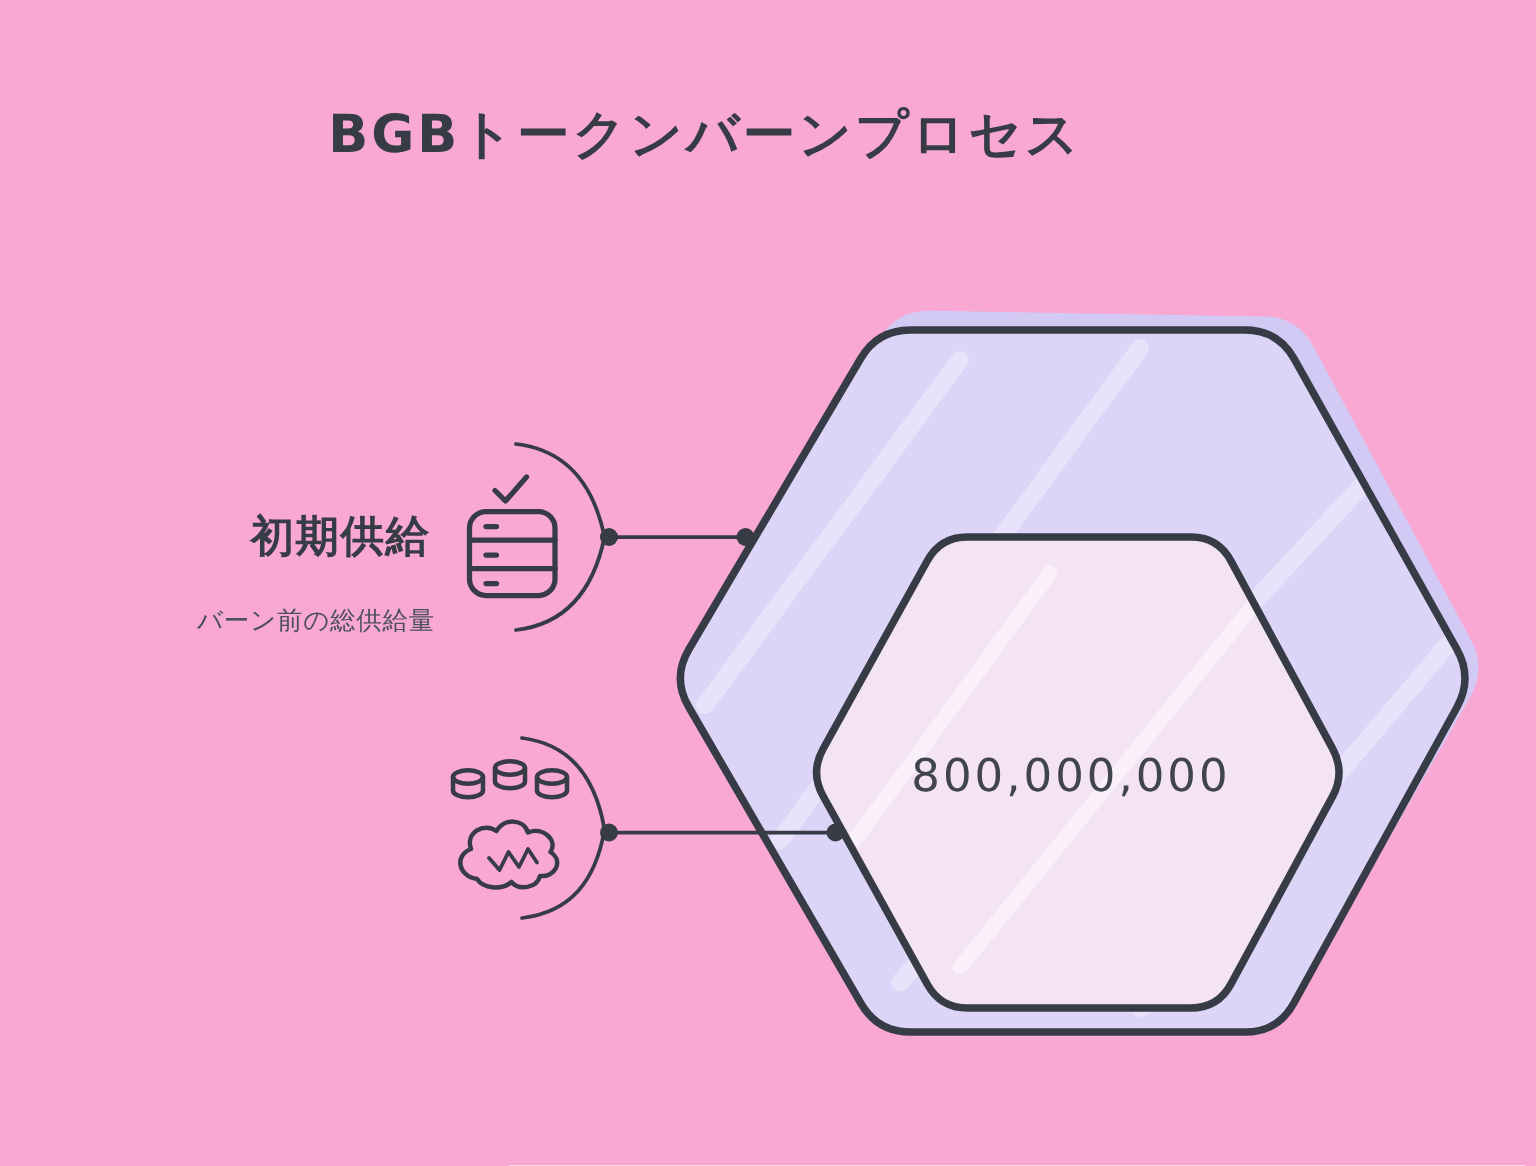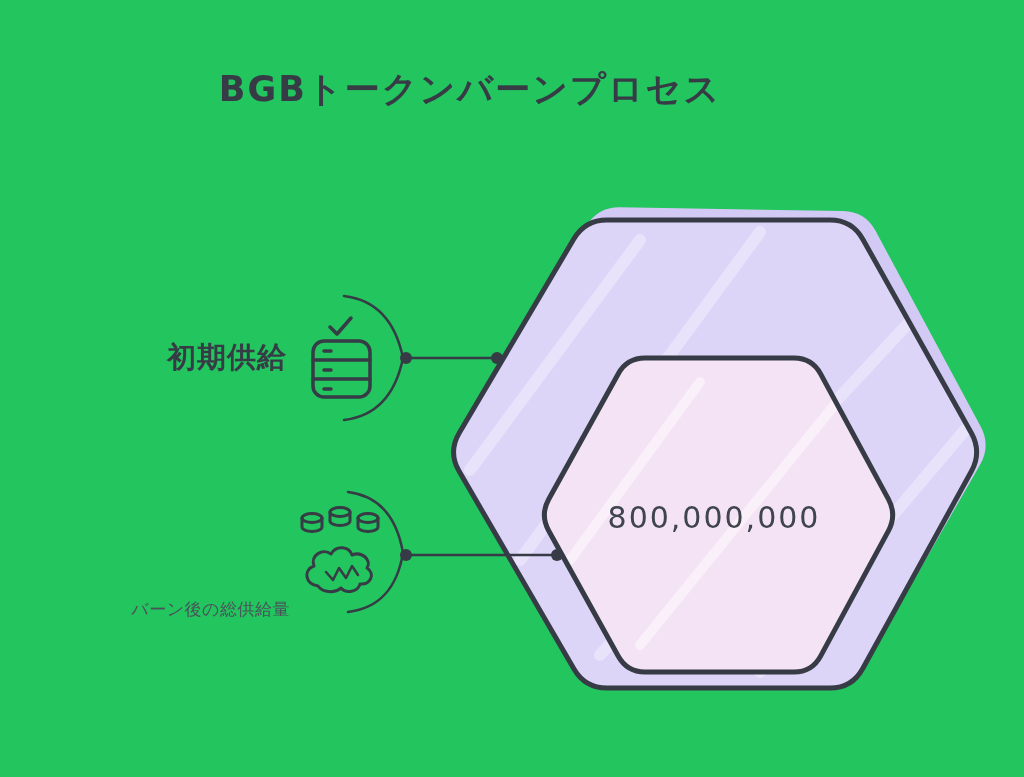--- a/index.html
+++ b/index.html
@@ -1,19 +1,19 @@
 <!DOCTYPE html>
 <html><head>
 <meta charset="utf-8">
 <style>
   html,body{margin:0;padding:0;background:#ffffff;}
   .canvas{
     position:relative;
     width:1024px;height:777px;
-    background:#22c55e;
+    background:#f9a8d4;
     overflow:hidden;
     font-family:"DejaVu Sans","Liberation Sans",sans-serif;
     color:#363b45;
   }
   .abs{position:absolute;}
   .page-title{
     left:120px;top:66px;width:700px;
     text-align:center;
     font-size:35px;font-weight:800;
     letter-spacing:2px;
@@ -117,16 +117,16 @@
       <path stroke-width="2.5" d="M326,572 l7,8 l6,-12 l7,10 l6,-12 l6,9"></path>
     </g>
   </svg>
 
   <div class="abs page-title">BGBトークンバーンプロセス</div>
 
 
   <div class="abs hex-value inner">800,000,000</div>
 
   <div class="abs callout-title one">初期供給</div>
+  <div class="abs callout-sub one">バーン前の総供給量</div>
 
-  <div class="abs callout-sub two">バーン後の総供給量</div>
 
 </div>
 
 </body></html>

